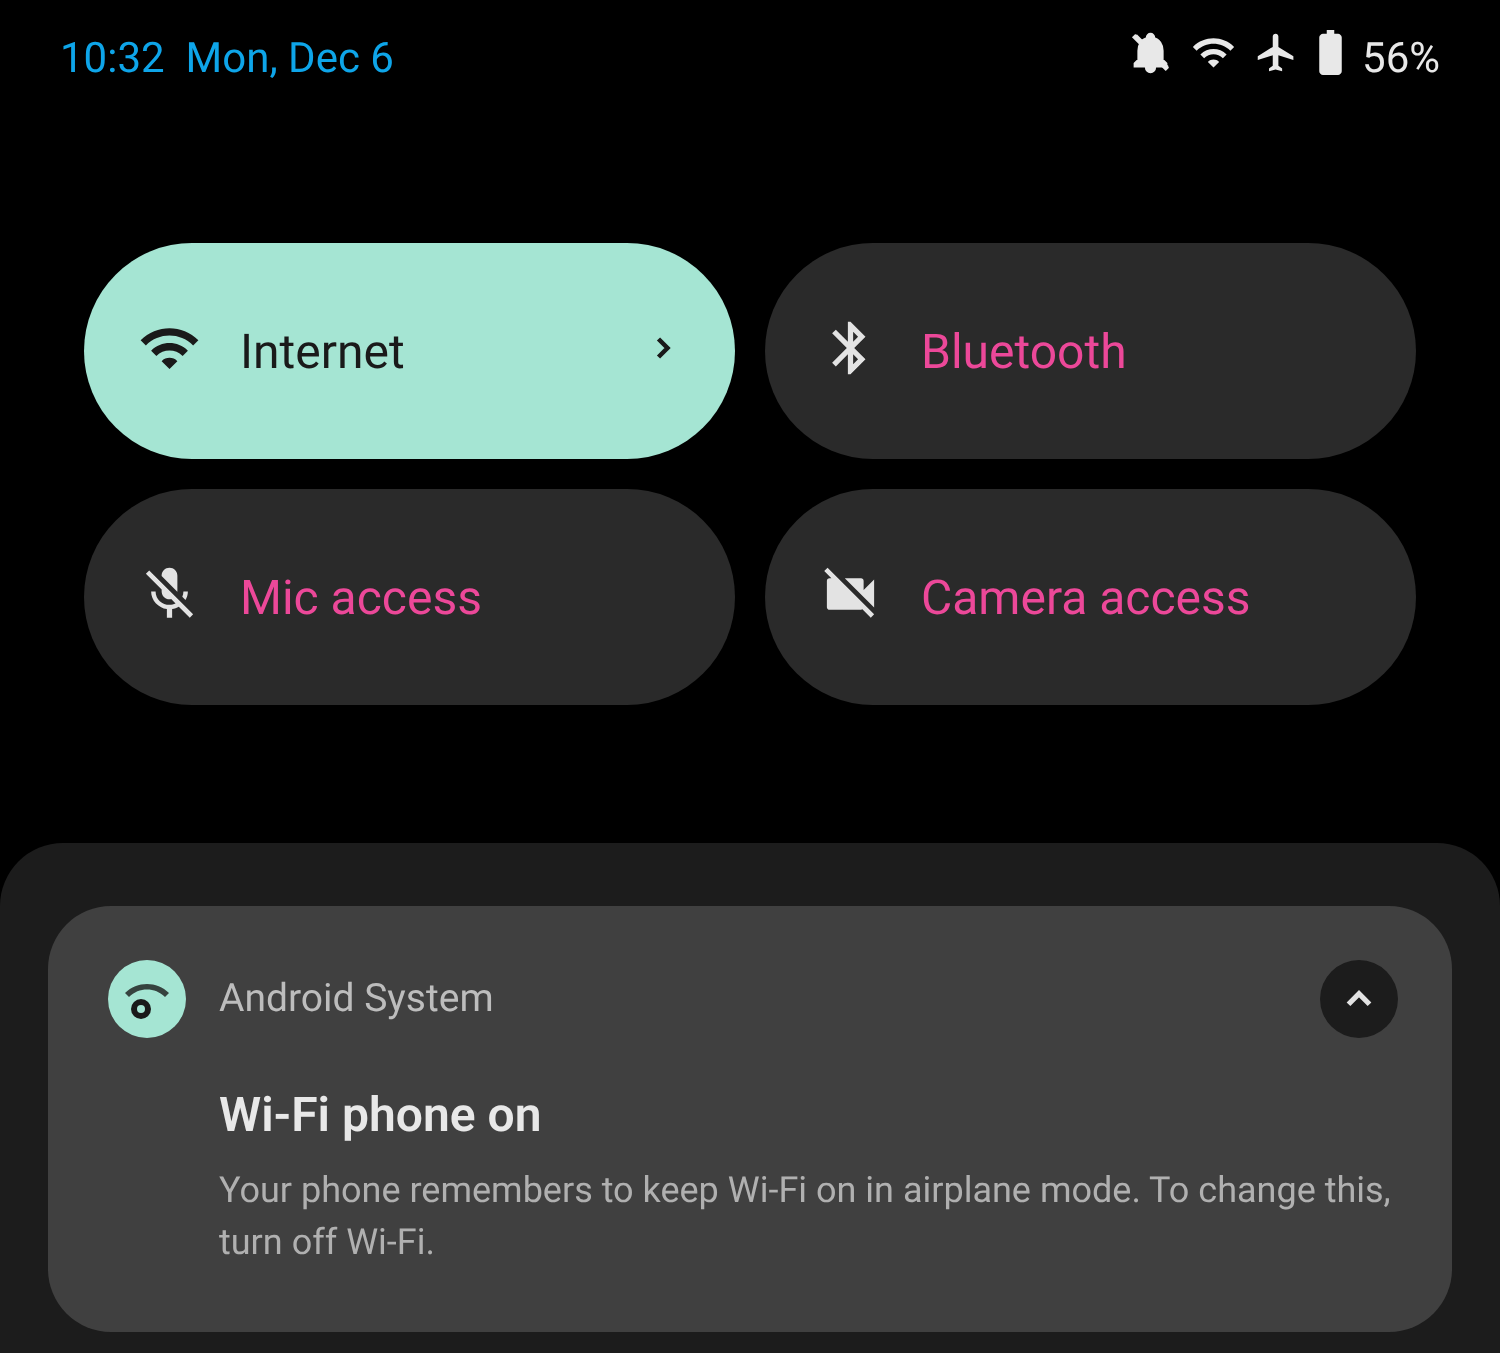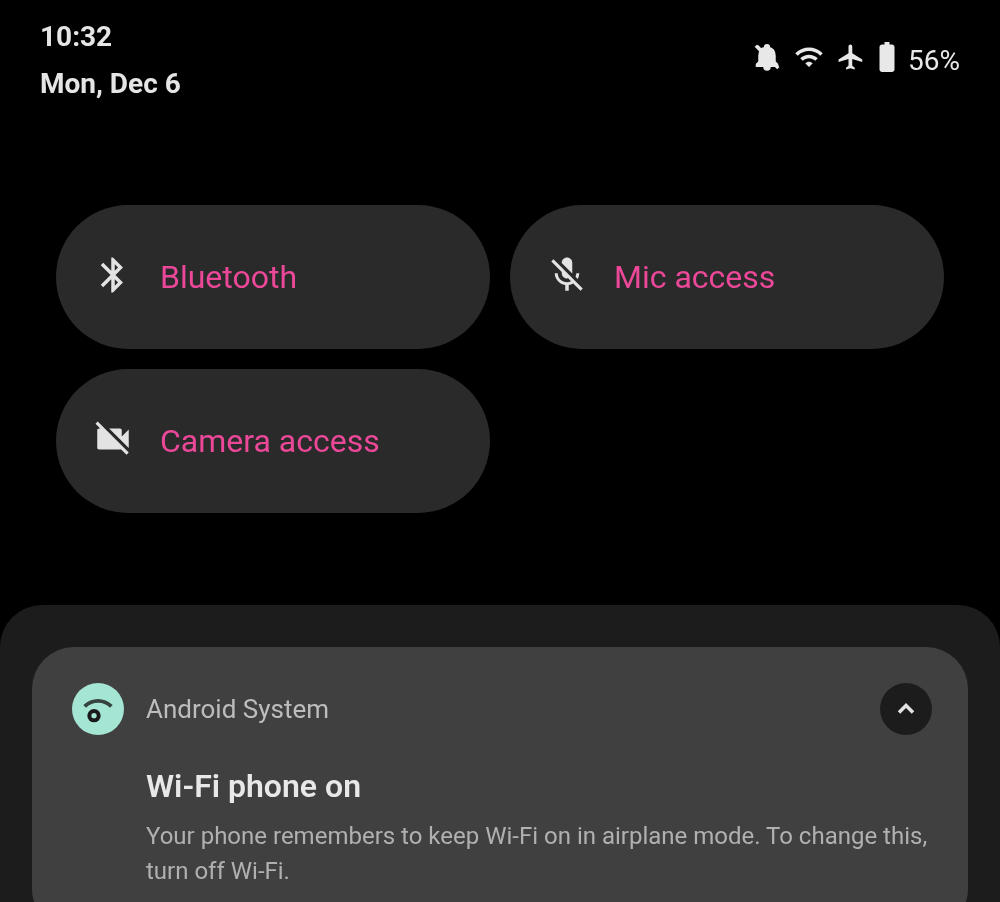--- a/index.html
+++ b/index.html
@@ -18,23 +18,22 @@
     .status-bar {
       display: flex;
       justify-content: space-between;
       align-items: center;
       padding: 20px 40px 10px 40px;
       font-size: 28px;
     }
     .status-left {
       display: flex;
       gap: 14px;
-      font-weight: 700;
-      color: #e5e5e5;
-      flex-direction: column;
+      font-weight: 400;
+      color: #0ea5e9;
     }
     .status-right {
       display: flex;
       align-items: center;
       gap: 12px;
       color: #e8e8e8;
     }
     .status-right svg {
       fill: #e8e8e8;
     }
@@ -164,20 +163,33 @@
     <span>
       <svg width="18" height="30" viewBox="0 0 12 24">
           <path d="M10 2H8V0H4v2H2C1 2 0 3 0 4v18c0 1 1 2 2 2h8c1 0 2-1 2-2V4c0-1-1-2-2-2z"></path>
         </svg>
     </span>
     <span class="battery-text">56%</span>
   </div>
 </div>
 
 <div class="quick-tiles">
+  <div class="tile tile-active">
+    <span class="tile-icon">
+      <svg width="42" height="42" viewBox="0 0 24 24" fill="#1a1a1a">
+          <path d="M1 9l2 2c4.97-4.97 13.03-4.97 18 0l2-2C16.93 2.93 7.08 2.93 1 9zm8 8l3 3 3-3c-1.65-1.66-4.34-1.66-6 0zm-4-4l2 2c2.76-2.76 7.24-2.76 10 0l2-2C15.14 9.14 8.87 9.14 5 13z"></path>
+        </svg>
+    </span>
+    <span class="tile-label">Internet</span>
+    <span class="tile-chevron">
+      <svg width="24" height="24" viewBox="0 0 24 24" fill="none" stroke="#1a1a1a" stroke-width="3">
+          <path d="M9 6l6 6-6 6"></path>
+        </svg>
+    </span>
+  </div>
   <div class="tile tile-inactive">
     <span class="tile-icon">
       <svg width="42" height="42" viewBox="0 0 24 24" fill="#e3e3e3">
           <path d="M17.71 7.71L12 2h-1v7.59L6.41 5 5 6.41 10.59 12 5 17.59 6.41 19 11 14.41V22h1l5.71-5.71-4.3-4.29 4.3-4.29zM13 5.83l1.88 1.88L13 9.59V5.83zm1.88 10.46L13 18.17v-3.76l1.88 1.88z"></path>
         </svg>
     </span>
     <span class="tile-label">Bluetooth</span>
   </div>
   <div class="tile tile-inactive">
     <span class="tile-icon">

